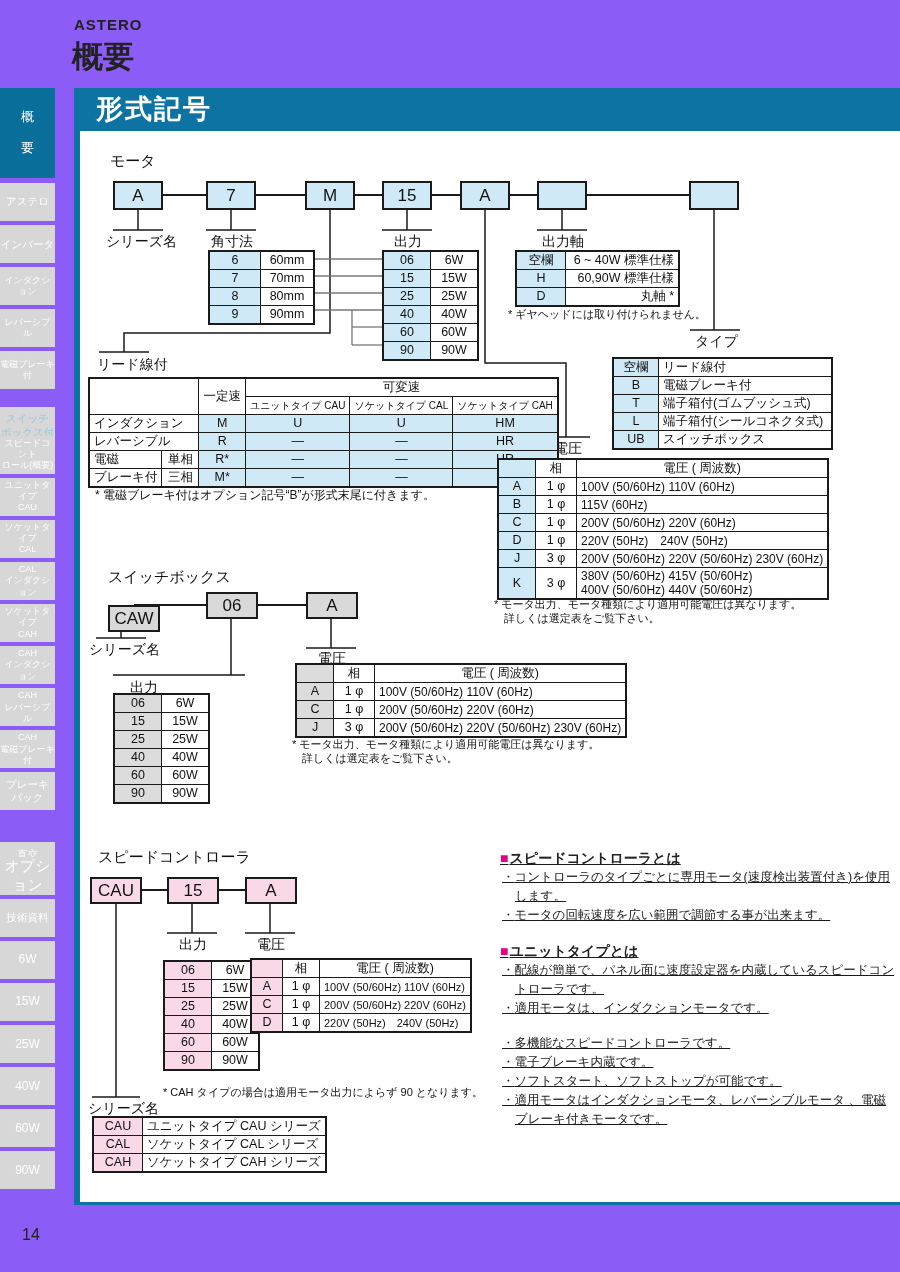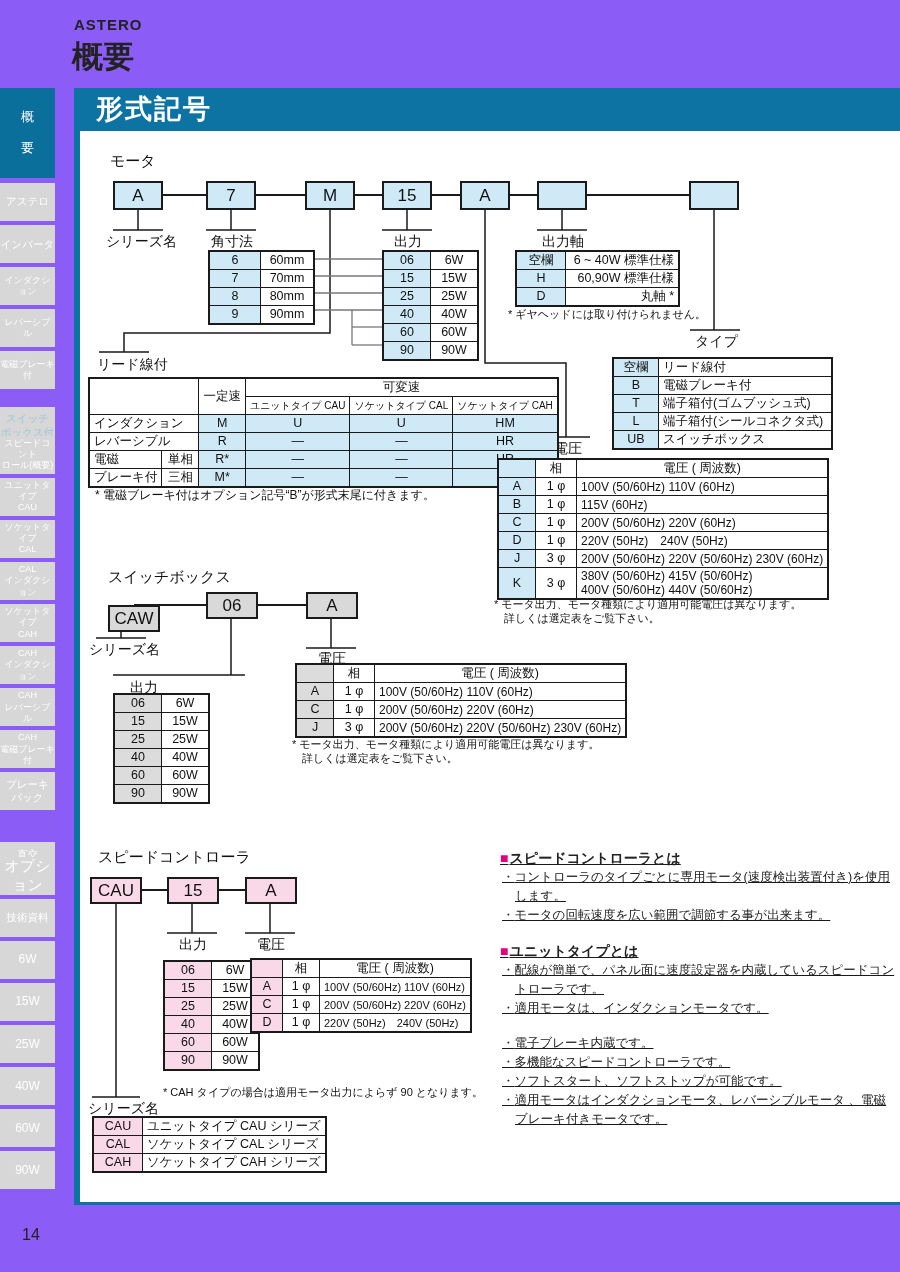--- a/index.html
+++ b/index.html
@@ -565,21 +565,21 @@
         <div class="info-title">スピードコントローラとは</div>
         <div class="info-bullet">コントローラのタイプごとに専用モータ(速度検出装置付き)を使用します。</div>
         <div class="info-bullet">モータの回転速度を広い範囲で調節する事が出来ます。</div>
       </div>
       <div class="info-sec">
         <div class="info-title">ユニットタイプとは</div>
         <div class="info-bullet">配線が簡単で、パネル面に速度設定器を内蔵しているスピードコントローラです。</div>
         <div class="info-bullet">適用モータは、インダクションモータです。</div>
       </div>
       <div class="info-sec">
+        <div class="info-bullet">多機能なスピードコントローラです。</div>
         <div class="info-bullet">電子ブレーキ内蔵です。</div>
-        <div class="info-bullet">多機能なスピードコントローラです。</div>
         <div class="info-bullet">ソフトスタート、ソフトストップが可能です。</div>
         <div class="info-bullet">適用モータはインダクションモータ、レバーシブルモータ 、電磁ブレーキ付きモータです。</div>
       </div>
     </div>
 
   <div class="abs page-num">14</div>
 </div>
 
 </body></html>

